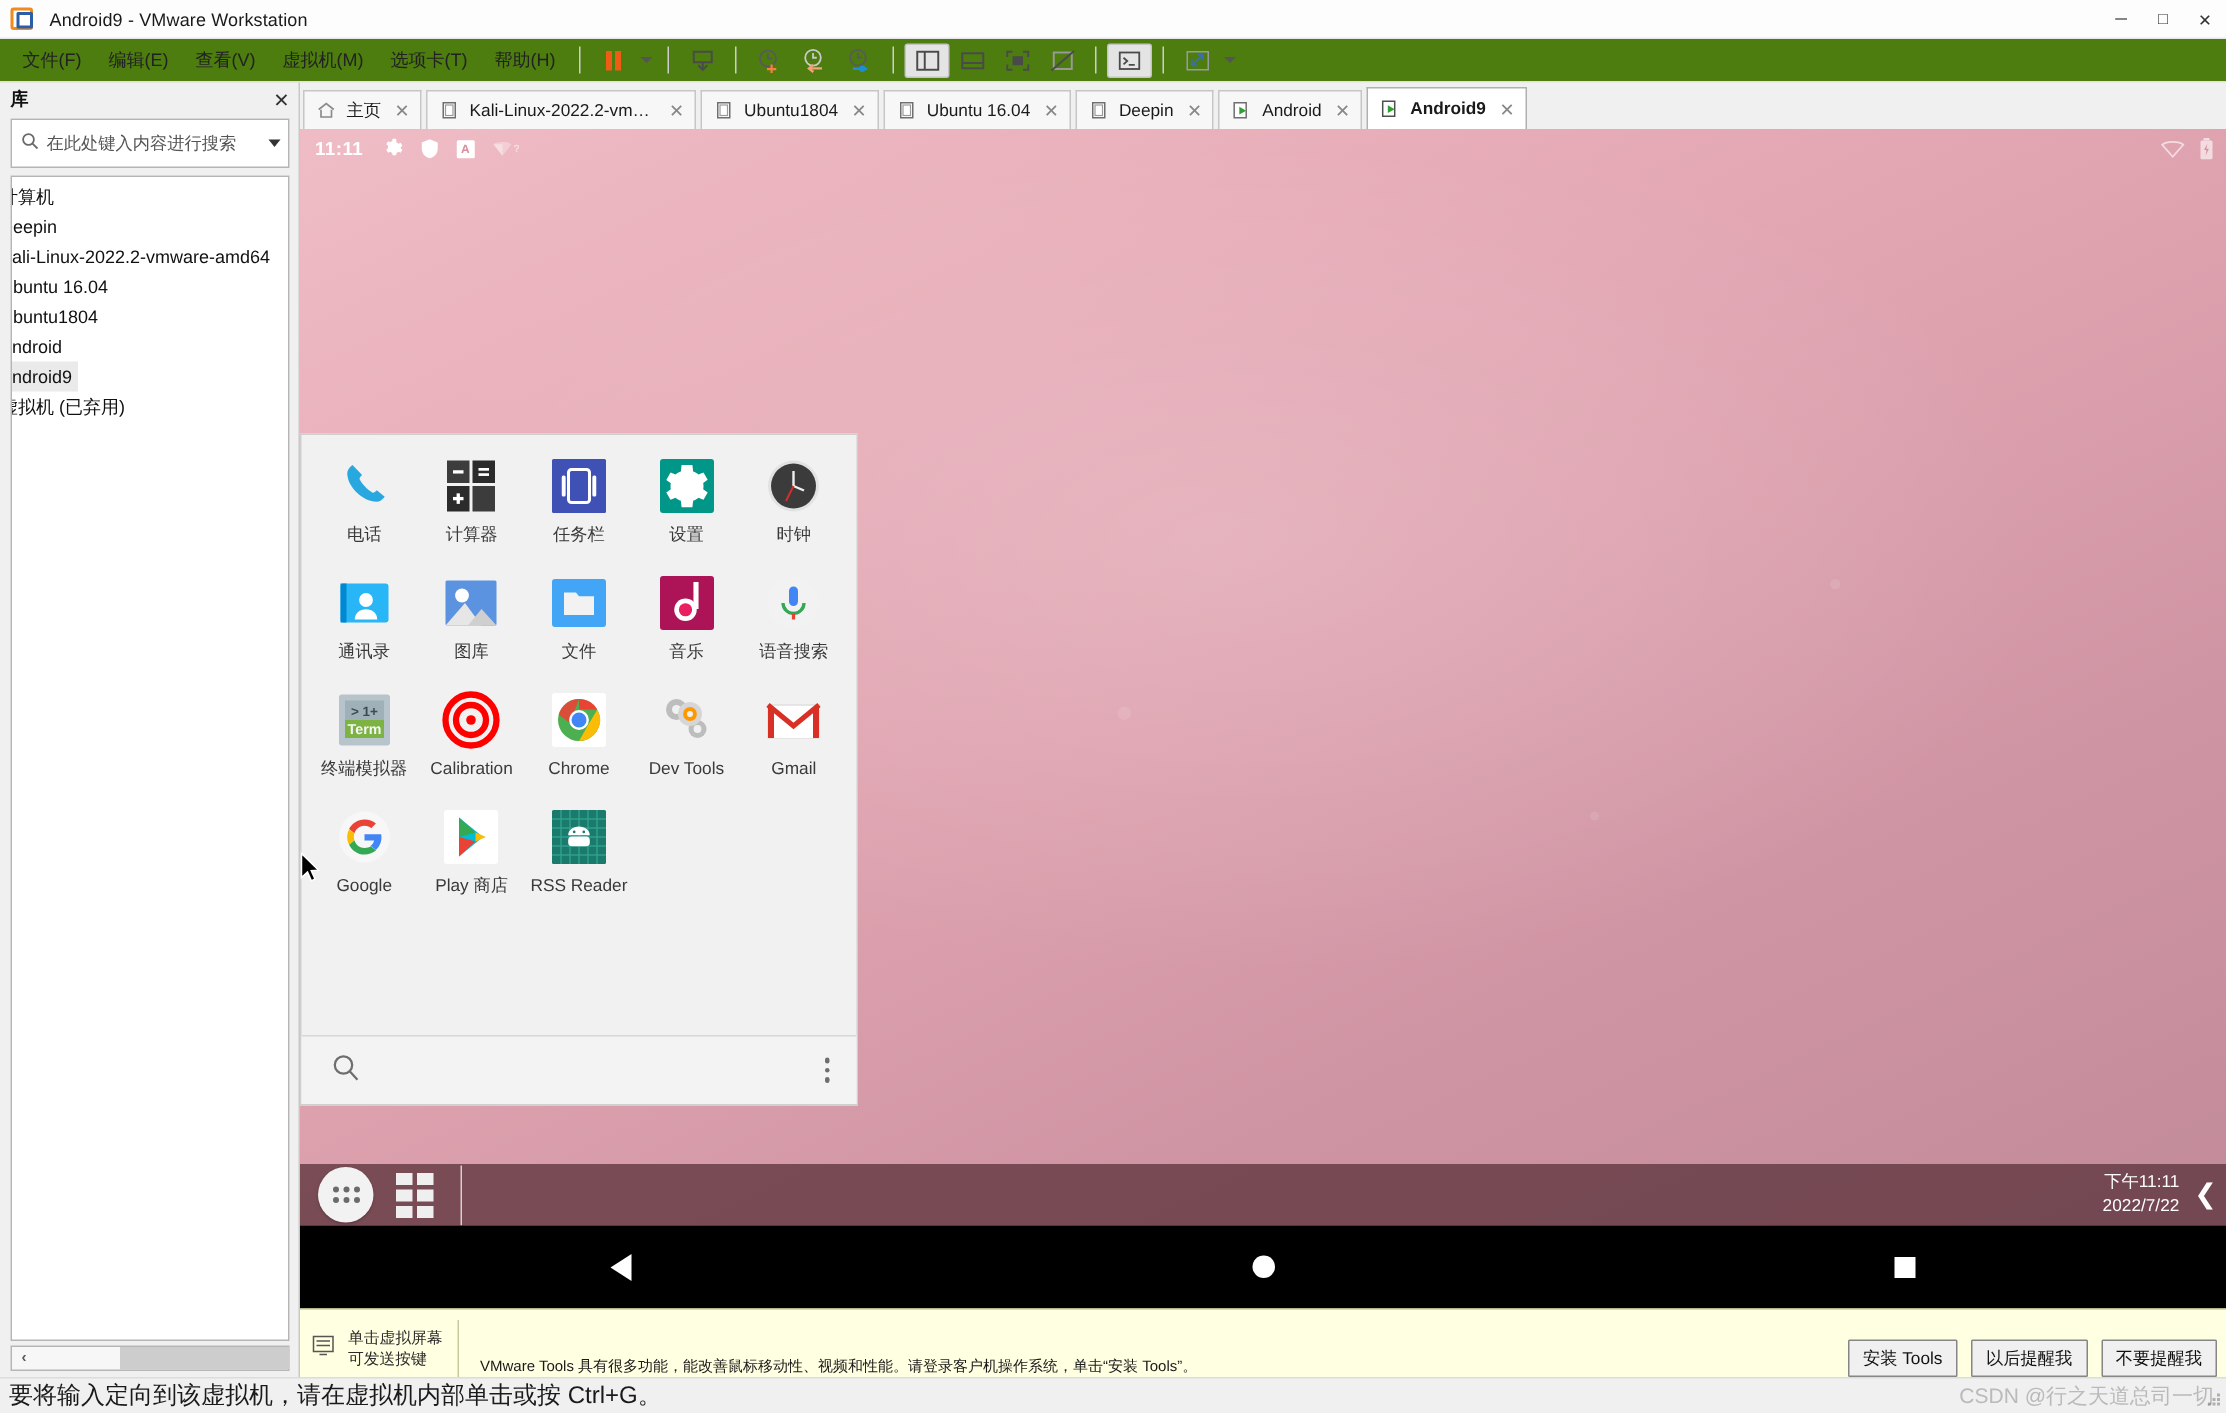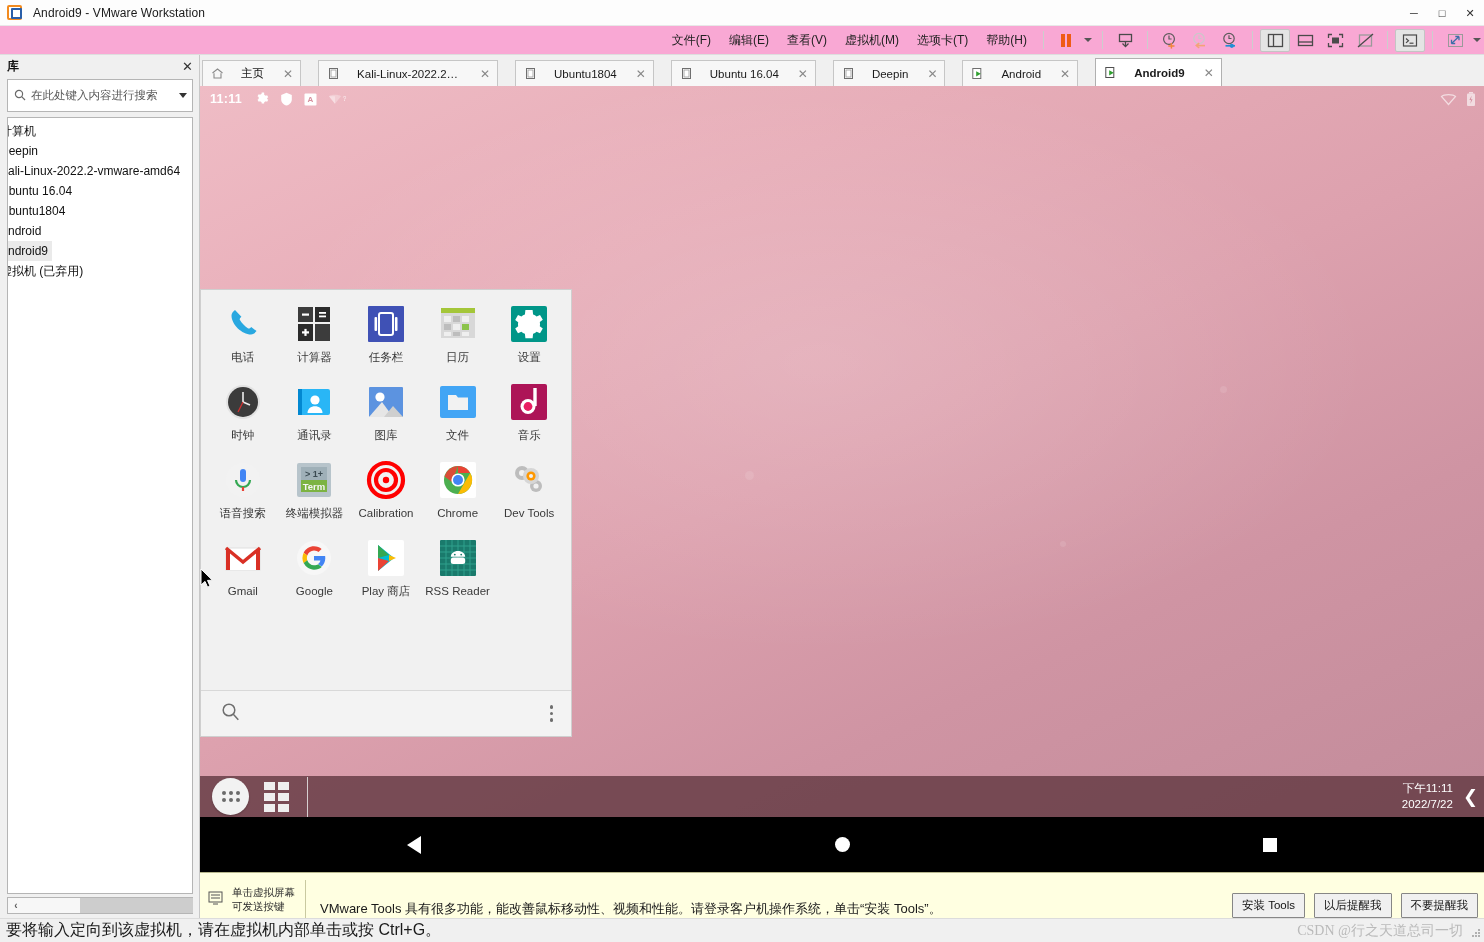--- a/index.html
+++ b/index.html
@@ -41,25 +41,24 @@
   .tb-title { font-size: 12px; color: #1a1a1a; letter-spacing: .1px; }
   .win-btns { position: absolute; right: 0; top: 0; height: 26px; display: flex; }
   .win-btn {
     width: 28px; height: 26px; display: flex; align-items: center; justify-content: center;
     font-size: 11px; color: #333;
   }
 
   
   .menubar {
     height: 29px; min-height: 29px;
-    background: #f9a8d4;
+    background: #4d7c0f;
     display: flex; align-items: center;
     border-bottom: 1px solid #dedede;
     padding-left: 6px;
-    justify-content: flex-end;
   }
   .menu-item {
     font-size: 12px; color: #222; padding: 4px 9px; white-space: nowrap;
   }
   .tb-sep { width: 1px; height: 18px; background: #cdcdcd; margin: 0 7px; }
 
   .tool-btn {
     width: 30px; height: 23px; display: flex; align-items: center; justify-content: center;
     position: relative; border: 1px solid transparent; border-radius: 2px;
   }
@@ -141,25 +140,25 @@
     height: 31px; min-height: 31px;
     display: flex; align-items: flex-end;
     background: #f0f0f0;
     padding-left: 2px;
     position: relative;
   }
   .tabstrip:after {
     content: ""; position: absolute; left: 0; right: 0; bottom: 0; height: 0px;
   }
   .tab {
-    height: 26px; display: flex; align-items: center; gap: 17px;
+    height: 26px; display: flex; align-items: center; gap: 7px;
     padding: 0 5px 0 8px;
     background: #f7f7f7;
     border: 1px solid #c6c6c6; border-bottom: none;
-    margin-right: 17px;
+    margin-right: 3px;
     font-size: 11.5px; color: #1a1a1a;
     max-width: 180px;
     position: relative;
   }
   .tab.active {
     background: #ffffff; font-weight: bold; height: 28px;
     border-color: #b0b0b0;
     z-index: 3;
   }
   .tab .lbl { white-space: nowrap; overflow: hidden; text-overflow: ellipsis; }
@@ -267,43 +266,43 @@
     border-top: 1px solid #b6b68c;
     display: flex; align-items: flex-end;
     padding: 0 6px 0 8px;
   }
   .notif-hint {
     display: flex; align-items: center; gap: 7px;
     padding-right: 10px; border-right: 1px solid #c9c9a0;
     height: 38px;
   }
   .notif-hint .txt { font-size: 10.5px; color: #2b2b2b; line-height: 1.35; white-space: nowrap; }
-  .notif-msg { font-size: 13px; color: #1a1a1a; margin-left: 14px; flex: 1; white-space: nowrap; }
+  .notif-msg { font-size: 10px; color: #1a1a1a; margin-left: 14px; flex: 1; white-space: nowrap; }
   .notif-btn {
     font-size: 11.5px; color: #111;
     background: #f0f0f0; border: 1px solid #868686;
     padding: 4px 9px; margin-left: 9px; white-space: nowrap;
     border-radius: 1px;
   }
 
   
   .statusbar {
     height: 24px; min-height: 24px; background: #f0f0f0;
     display: flex; align-items: center; padding-left: 6px;
     font-size: 16px; color: #1a1a1a;
     border-top: 1px solid #dcdcdc;
     position: relative;
   }
   .grip { position: absolute; right: 2px; bottom: 2px; width: 14px; height: 14px; }
 
   .watermark {
-    position: absolute; right: 21px; bottom: 2px;
+    position: absolute; right: 8px; bottom: 2px;
     font-size: 14px; color: rgba(120,120,120,0.45);
     white-space: nowrap; pointer-events: none; z-index: 20;
-    font-family: Liberation Serif, serif;
+    font-family: Liberation Sans, sans-serif;
     text-align: center;
   }
 
   
   .cursor { position: absolute; z-index: 30; pointer-events: none; }
 </style>
 </head>
 <body>
 
 <div id="app">
@@ -664,38 +663,20 @@
                   <svg width="40" height="40" viewBox="0 0 40 40">
                       <rect x="2" y="2" width="36" height="36" fill="#3f51b5" rx="1"></rect>
                       <rect x="13" y="9" width="14" height="22" fill="none" stroke="#fff" stroke-width="2" rx="2"></rect>
                       <rect x="8.5" y="13" width="2.6" height="14" fill="#fff" rx="1"></rect>
                       <rect x="28.9" y="13" width="2.6" height="14" fill="#fff" rx="1"></rect>
                     </svg>
                 </div>
                 <div class="nm">任务栏</div>
               </div>
 
-              <div class="app">
-                <div class="iconbox">
-                  <svg width="40" height="40" viewBox="0 0 40 40">
-                      <rect x="3" y="4" width="34" height="30" fill="#d8d8d8"></rect>
-                      <rect x="3" y="4" width="34" height="5" fill="#a4c639"></rect>
-                      <rect x="6" y="12" width="7" height="6" fill="#efefef"></rect>
-                      <rect x="15" y="12" width="7" height="6" fill="#bdbdbd"></rect>
-                      <rect x="24" y="12" width="7" height="6" fill="#efefef"></rect>
-                      <rect x="6" y="20" width="7" height="6" fill="#bdbdbd"></rect>
-                      <rect x="15" y="20" width="7" height="6" fill="#efefef"></rect>
-                      <rect x="24" y="20" width="7" height="6" fill="#8bc34a"></rect>
-                      <rect x="6" y="28" width="7" height="4" fill="#efefef"></rect>
-                      <rect x="15" y="28" width="7" height="4" fill="#bdbdbd"></rect>
-                      <rect x="24" y="28" width="7" height="4" fill="#efefef"></rect>
-                    </svg>
-                </div>
-                <div class="nm">日历</div>
-              </div>
 
               <div class="app">
                 <div class="iconbox">
                   <svg width="40" height="40" viewBox="0 0 40 40">
                       <rect x="2" y="2" width="36" height="36" fill="#009688" rx="2"></rect>
                       <path fill="#fff" d="M20 14.5a5.5 5.5 0 100 11 5.5 5.5 0 000-11zm11 5.5c0-.7-.1-1.4-.2-2l3-2.2-2.8-4.8-3.4 1.4c-1-.9-2.2-1.6-3.5-2L23.6 6h-7.2l-.5 4.4c-1.3.4-2.5 1.1-3.5 2l-3.4-1.4L6.2 16l3 2.2c-.1.6-.2 1.3-.2 2s.1 1.4.2 2l-3 2.2 2.8 4.8 3.4-1.4c1 .9 2.2 1.6 3.5 2l.5 4.4h7.2l.5-4.4c1.3-.4 2.5-1.1 3.5-2l3.4 1.4 2.8-4.8-3-2.2c.1-.6.2-1.3.2-2z"></path>
                     </svg>
                 </div>
                 <div class="nm">设置</div>
               </div>

